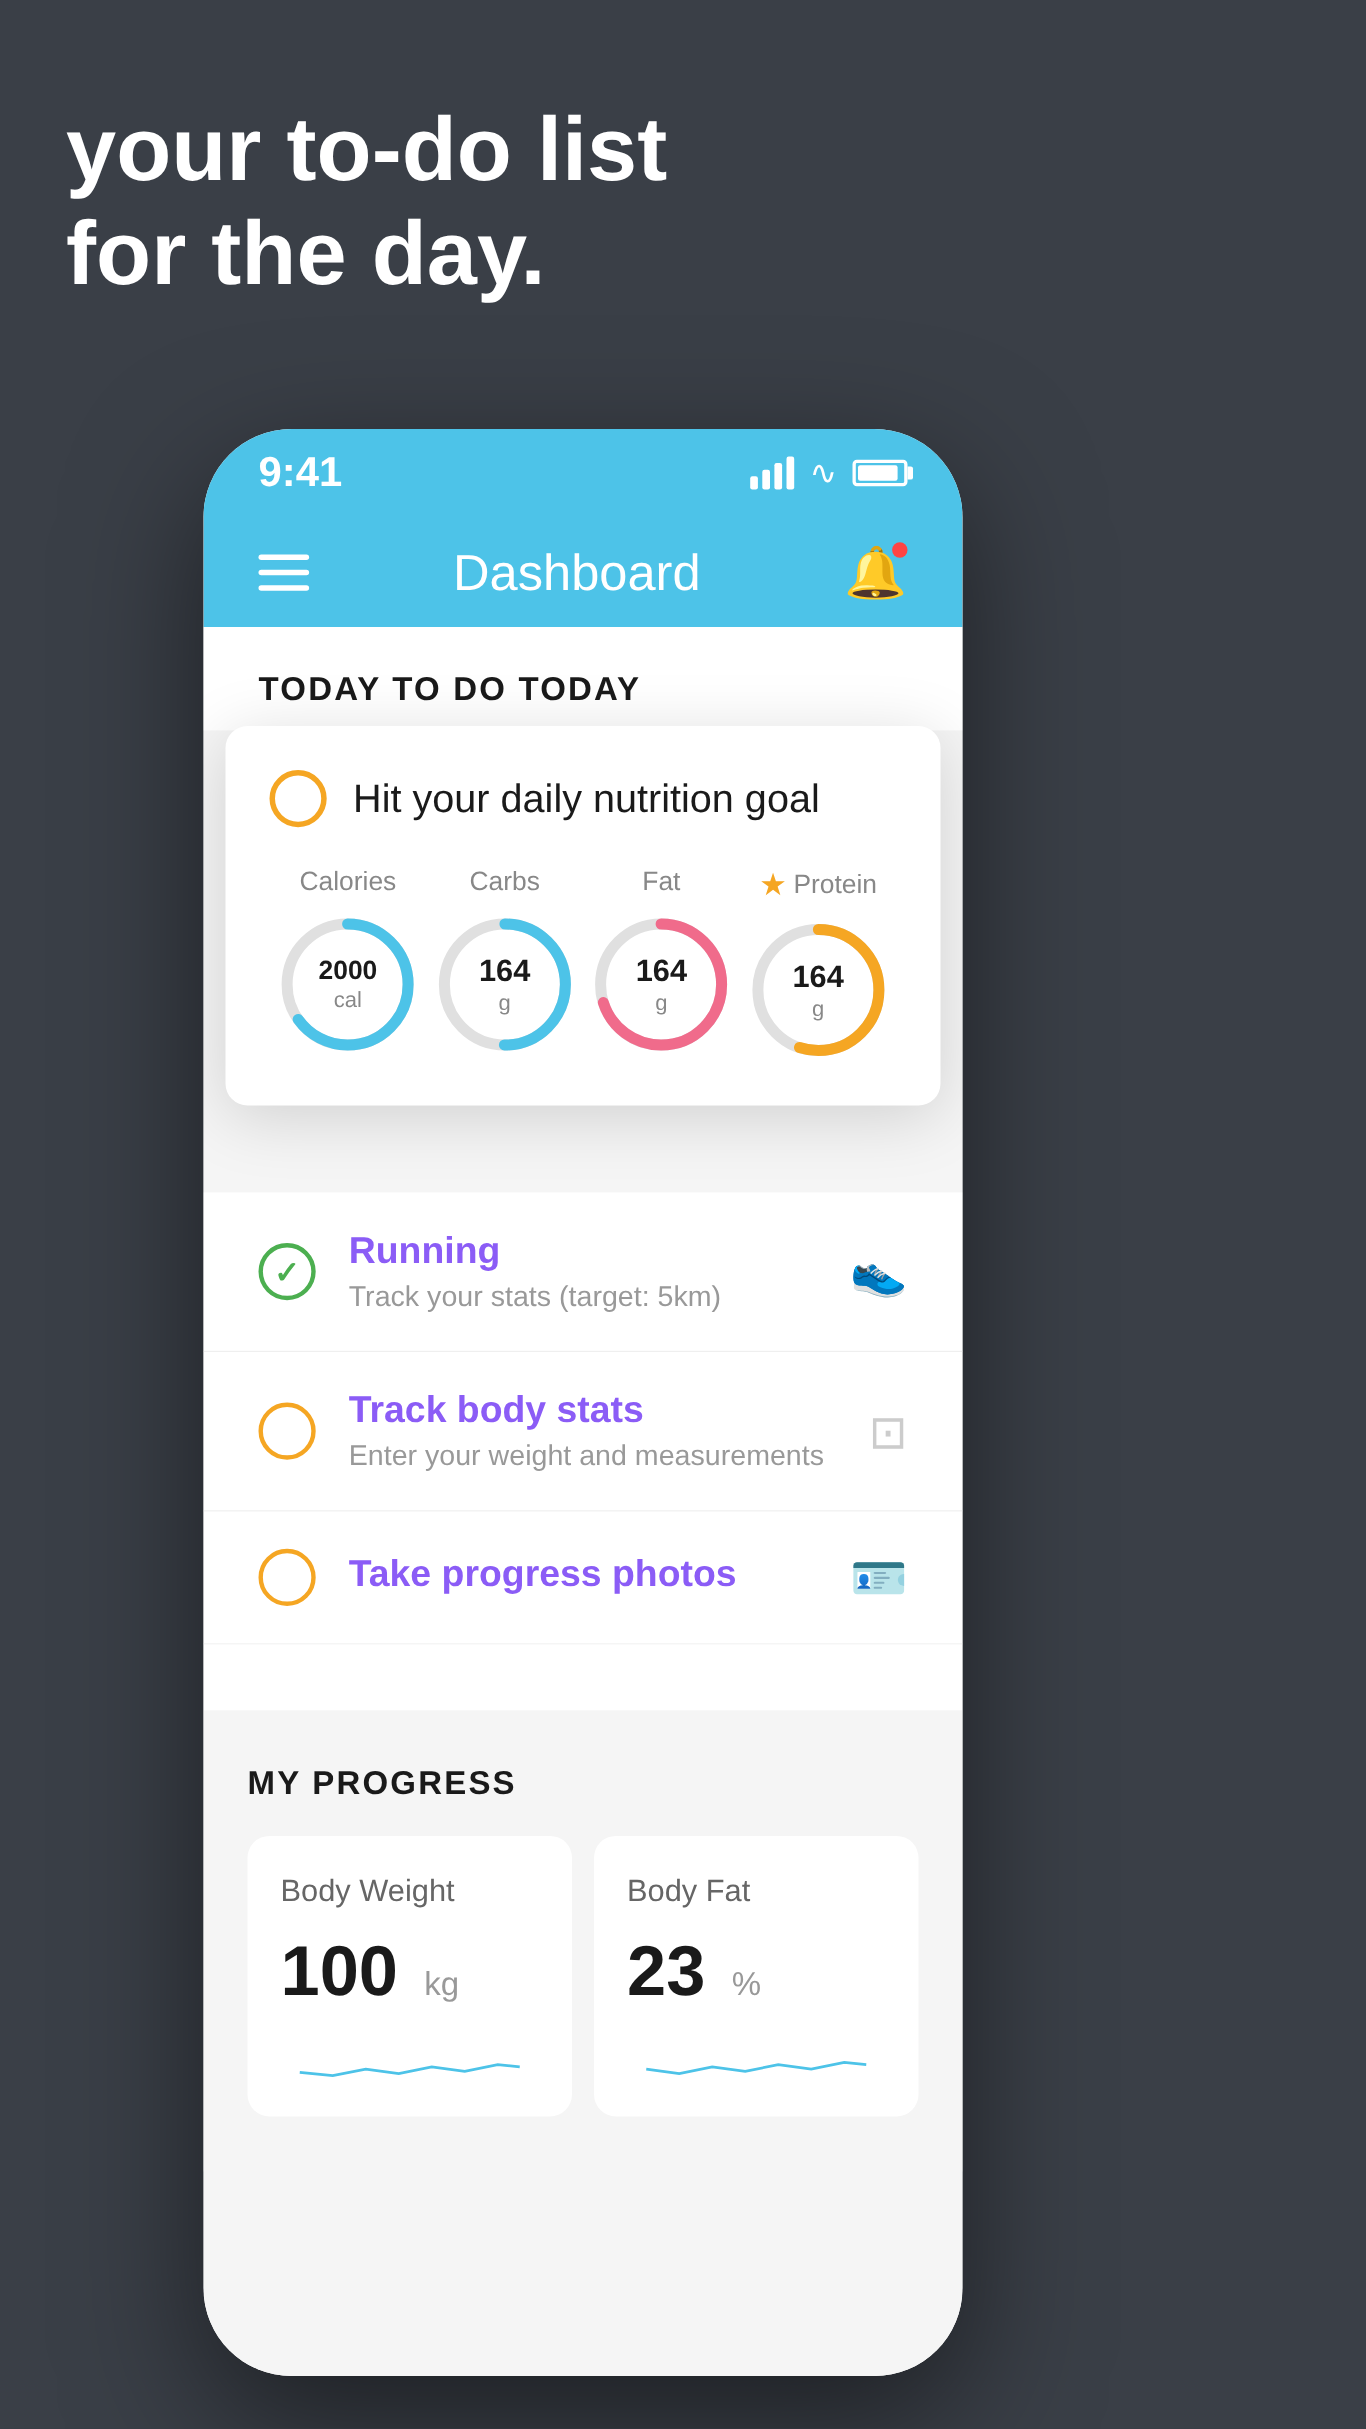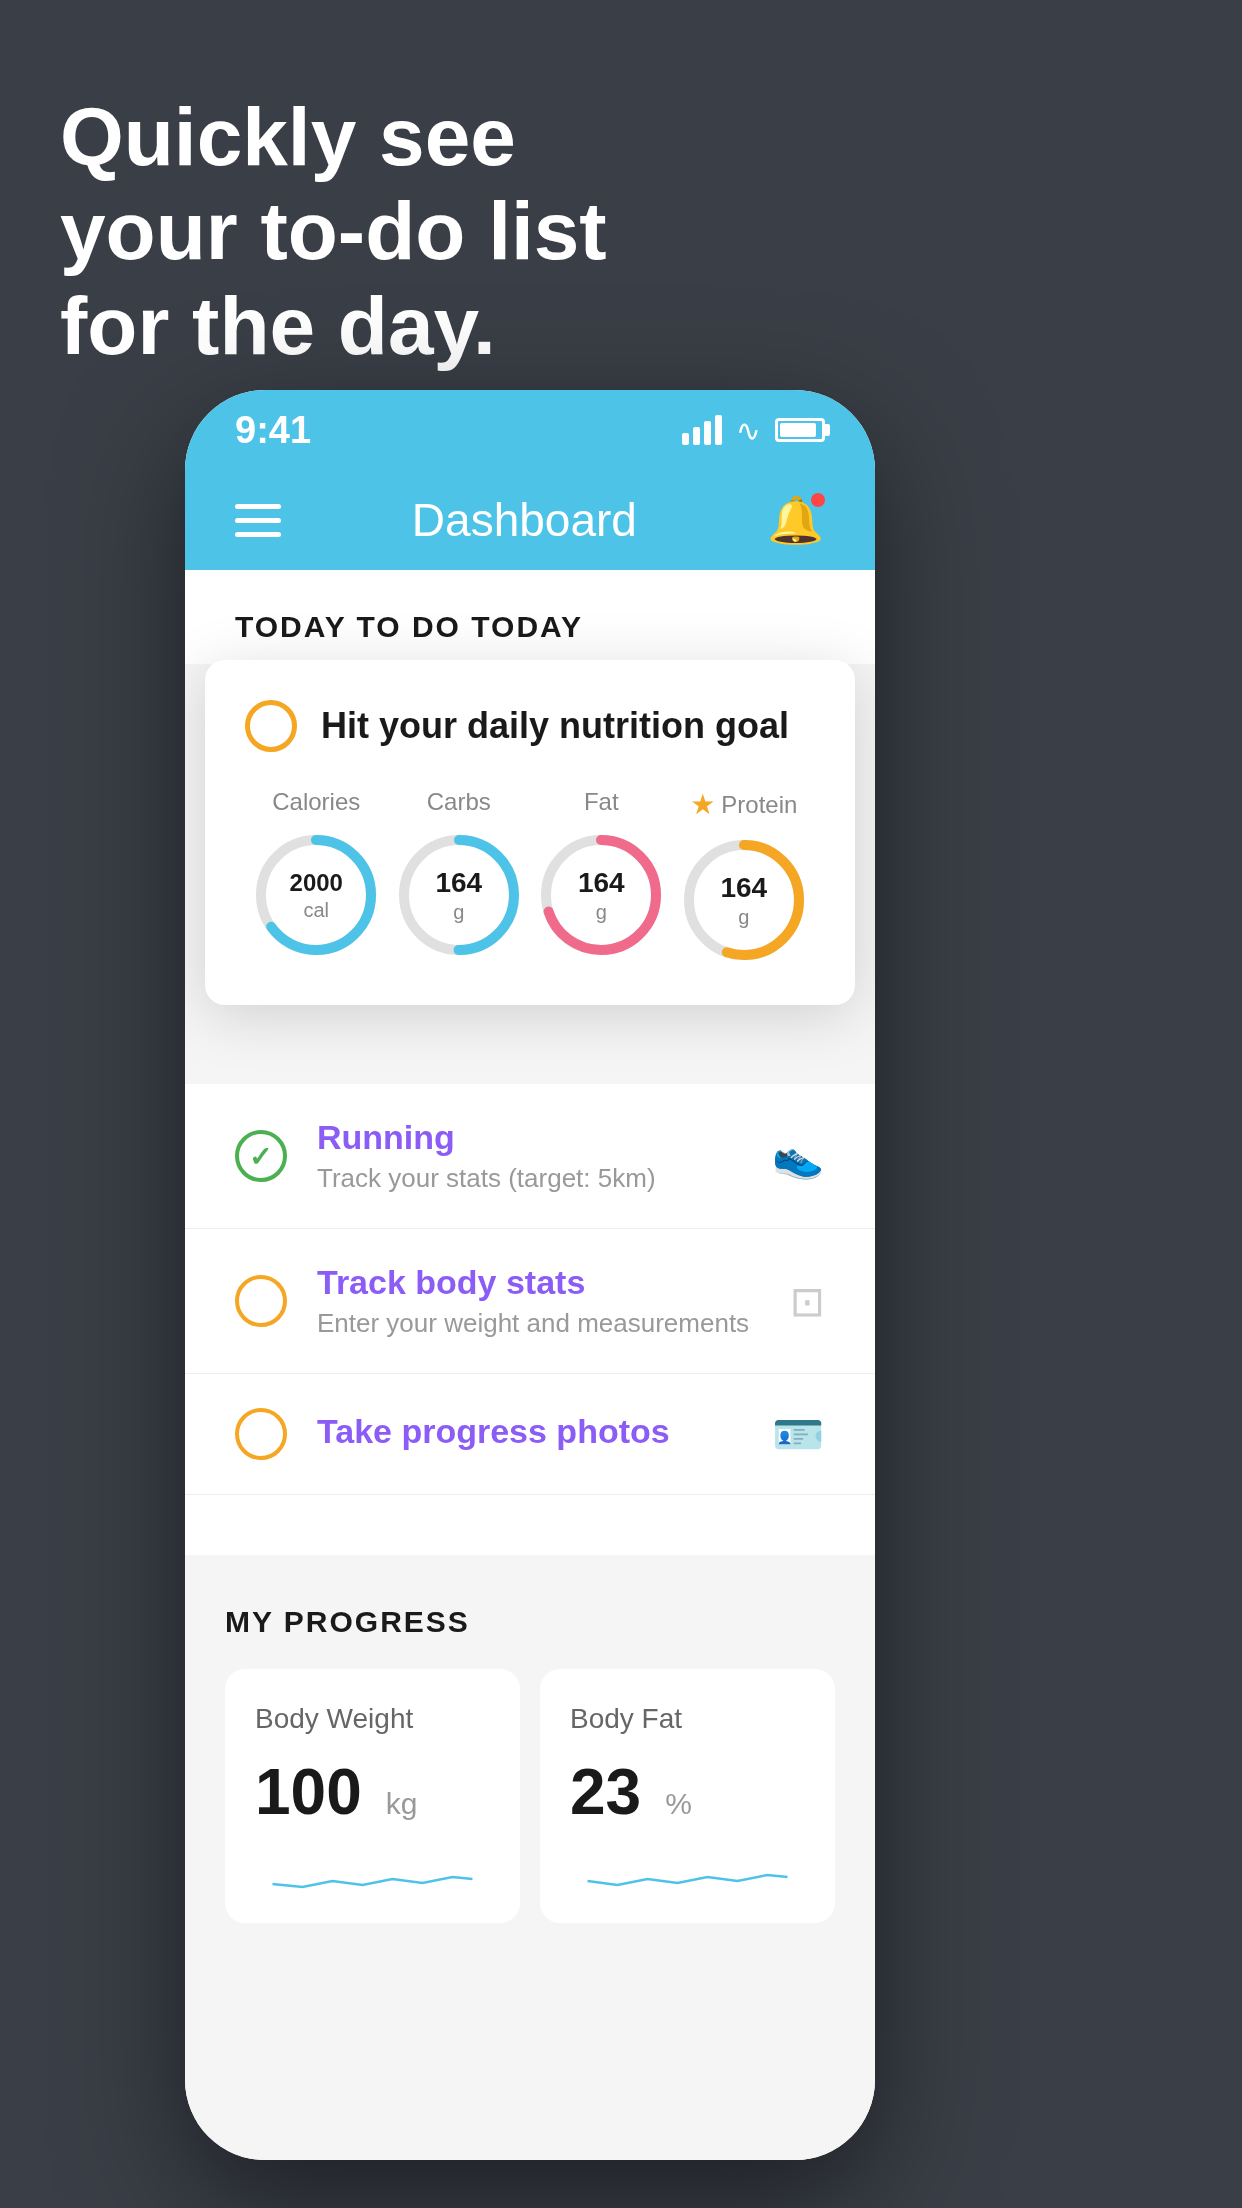--- a/index.html
+++ b/index.html
@@ -185,21 +185,21 @@
     }
     .circle-outline-yellow {
       width: 52px;
       height: 52px;
       border: 5px solid #f5a623;
       border-radius: 50%;
       flex-shrink: 0;
     }
     .nutrition-card-title {
       font-size: 36px;
-      font-weight: 700;
+      font-weight: 400;
       color: #1a1a1a;
     }
     .nutrition-circles {
       display: flex;
       justify-content: space-around;
       align-items: flex-start;
     }
     .nutrition-item {
       display: flex;
       flex-direction: column;
@@ -345,21 +345,20 @@
     }
     .mini-chart {
       height: 50px;
       width: 100%;
     }
   </style>
 </head>
 <body>
 
 <div class="headline">
-  <div>Quickly see</div>
   <div>your to-do list</div>
   <div>for the day.</div>
 </div>
 
 <div class="phone-frame">
 
   <div class="status-bar">
     <span class="status-time">9:41</span>
     <div class="status-icons">
       <div class="signal-bars">

